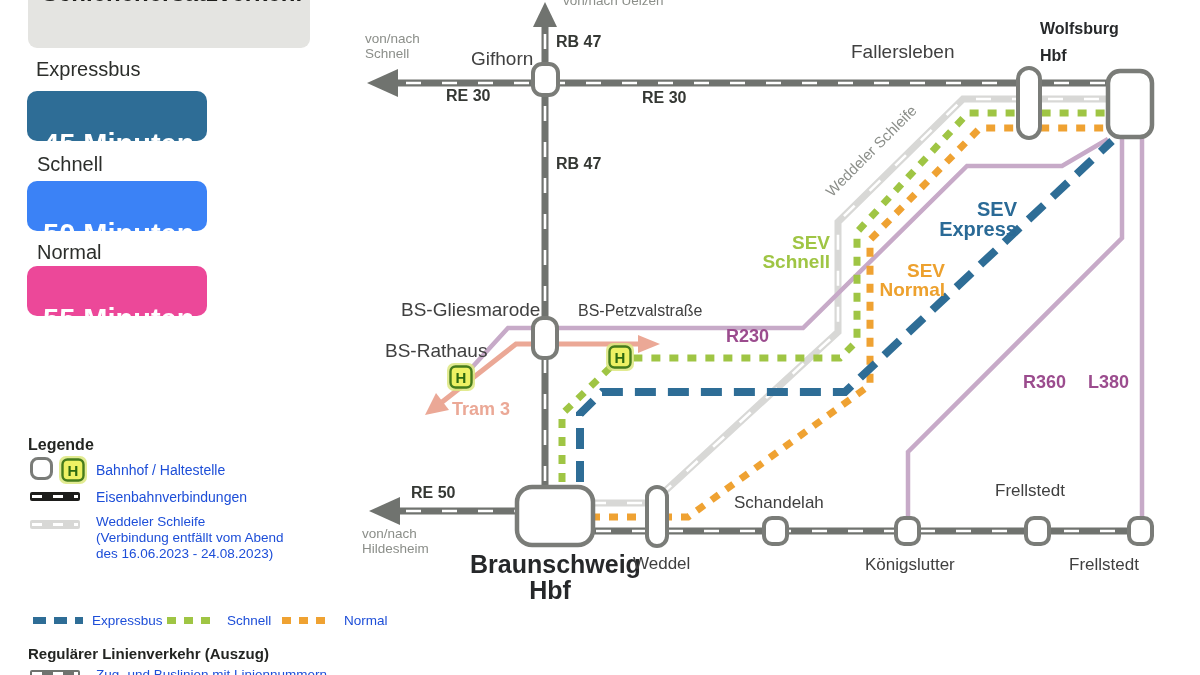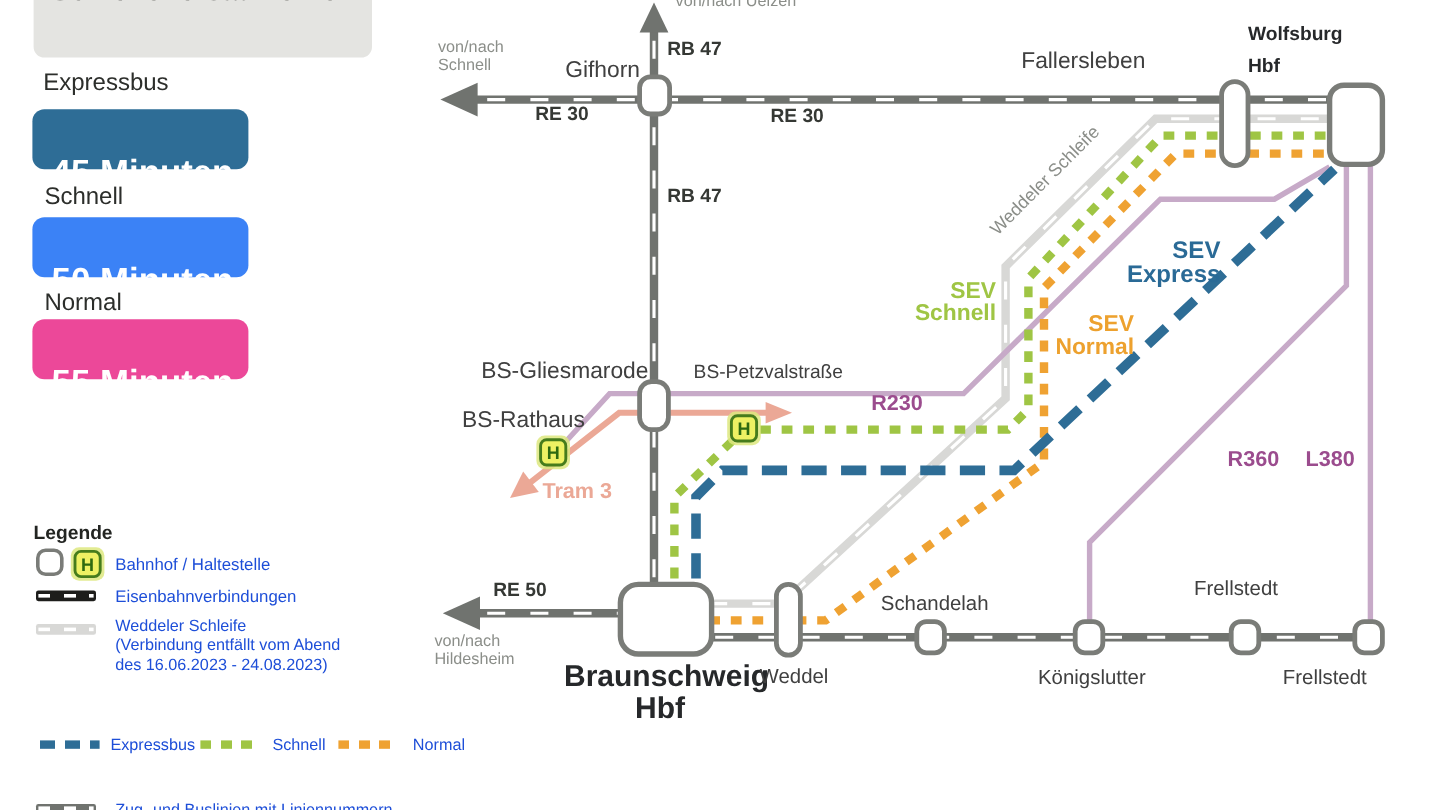--- a/index.html
+++ b/index.html
@@ -210,18 +210,19 @@
     <div>des 16.06.2023 - 24.08.2023)</div>
   </div>
 
   <div class="dash-b" style="left:33px;top:617px;"></div>
   <div class="abs lg-txt" style="left:92px;top:613px;">Expressbus</div>
   <div class="dash-g" style="left:167px;top:617px;"></div>
   <div class="abs lg-txt" style="left:227px;top:613px;">Schnell</div>
   <div class="dash-o" style="left:282px;top:617px;"></div>
   <div class="abs lg-txt" style="left:344px;top:613px;">Normal</div>
 
+  <div class="abs lg-sub" style="left:28px;top:645px;">Regulärer Linienverkehr (Auszug)</div>
   <div class="swatch" style="left:30px;top:670px;background:#70736f;height:7px;">
       <div class="wd" style="top:2px;"></div>
     </div>
   <div class="abs lg-txt" style="left:96px;top:667px;">Zug- und Buslinien mit Liniennummern</div>
 
 </div>
 
 </body></html>

